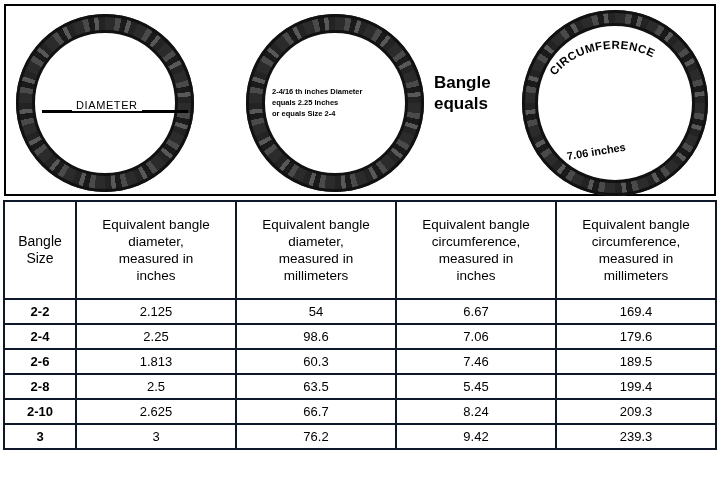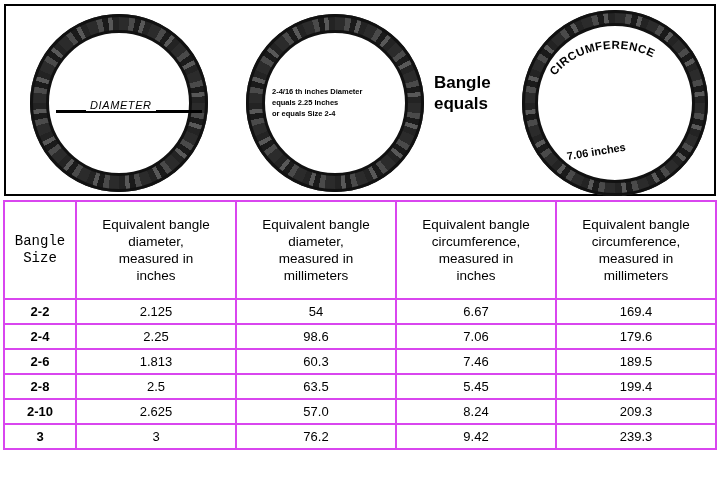--- a/index.html
+++ b/index.html
@@ -61,21 +61,21 @@
   }
   .ring-inner {
     position: absolute;
     border-radius: 50%;
     background: #ffffff;
     border: 3px solid #111;
     box-sizing: border-box;
   }
 
   
-  #bangle-1 { left: 24px; top: 8px; width: 178px; height: 178px; font-style: italic; }
+  #bangle-1 { left: 10px; top: 8px; width: 178px; height: 178px; }
   #bangle-1 .ring-inner { left: 16px; top: 16px; right: 16px; bottom: 16px; }
   #diameter-line {
     position: absolute;
     left: 26px;
     top: 96px;
     width: 146px;
     height: 3px;
     background: #000;
   }
   #diameter-label {
@@ -140,34 +140,33 @@
   
   #size-table {
     width: 712px;
     margin: 4px auto 0 auto;
     border-collapse: collapse;
     table-layout: fixed;
     background: #fff;
   }
   #size-table th,
   #size-table td {
-    border: 2px solid #d946ef;
+    border: 2px solid #0f172a;
     text-align: center;
     vertical-align: middle;
   }
   #size-table thead th {
     font-size: 13.5px;
     font-weight: 400;
     line-height: 17px;
     padding: 5px 3px;
     height: 86px;
   }
   #size-table thead th.col-size {
     font-size: 14px;
-    font-family: Liberation Mono, monospace;
   }
   #size-table tbody td {
     font-size: 13px;
     padding: 1px 20px;
     height: 21px;
     font-weight: 400;
   }
   #size-table tbody td.cell-size {
     font-weight: 700;
     font-size: 13px;
@@ -283,21 +282,21 @@
       <tr>
         <td class="cell-size">2-8</td>
         <td>2.5</td>
         <td>63.5</td>
         <td>5.45</td>
         <td>199.4</td>
       </tr>
       <tr>
         <td class="cell-size">2-10</td>
         <td>2.625</td>
-        <td>57.0</td>
+        <td>66.7</td>
         <td>8.24</td>
         <td>209.3</td>
       </tr>
       <tr>
         <td class="cell-size">3</td>
         <td>3</td>
         <td>76.2</td>
         <td>9.42</td>
         <td>239.3</td>
       </tr>

